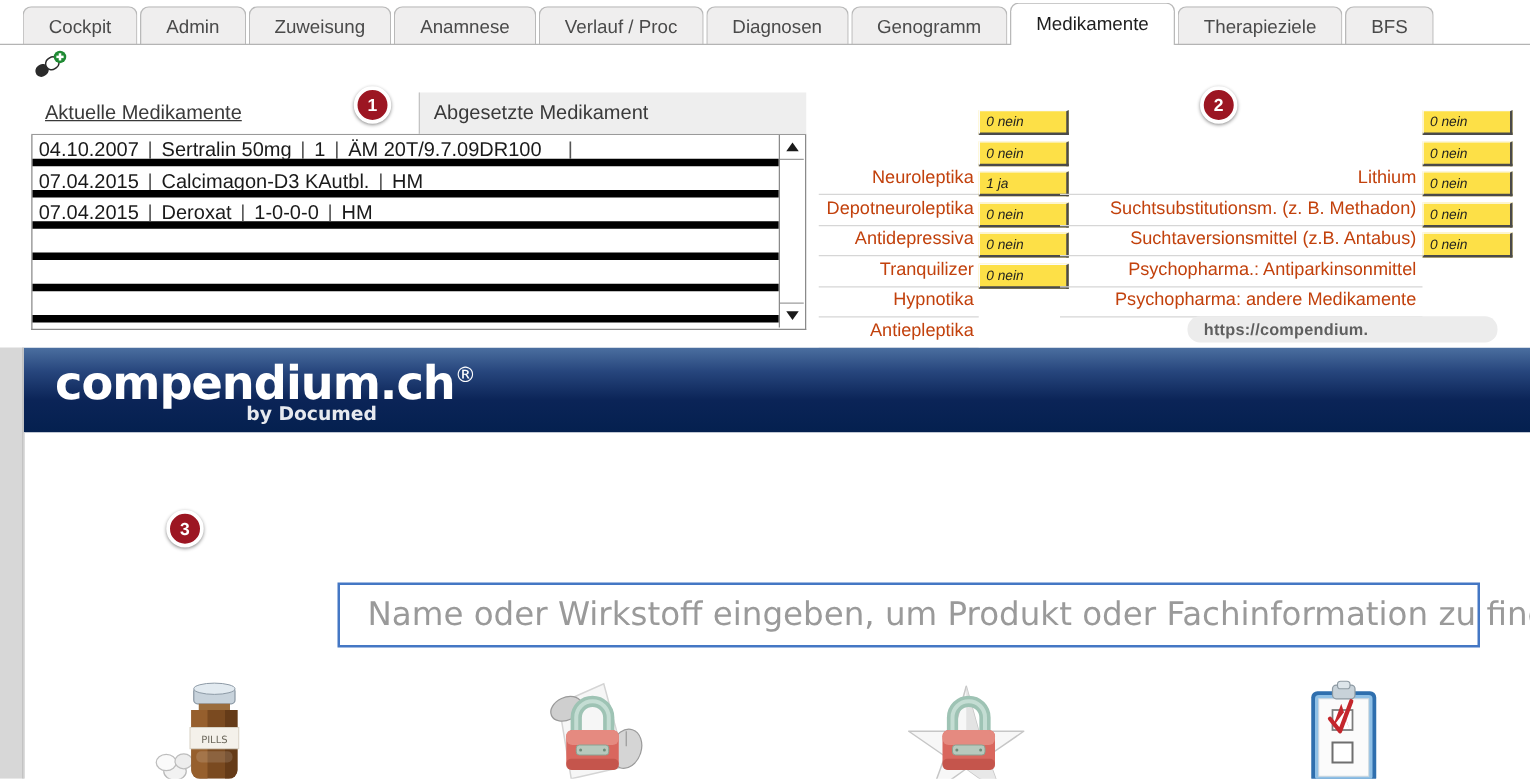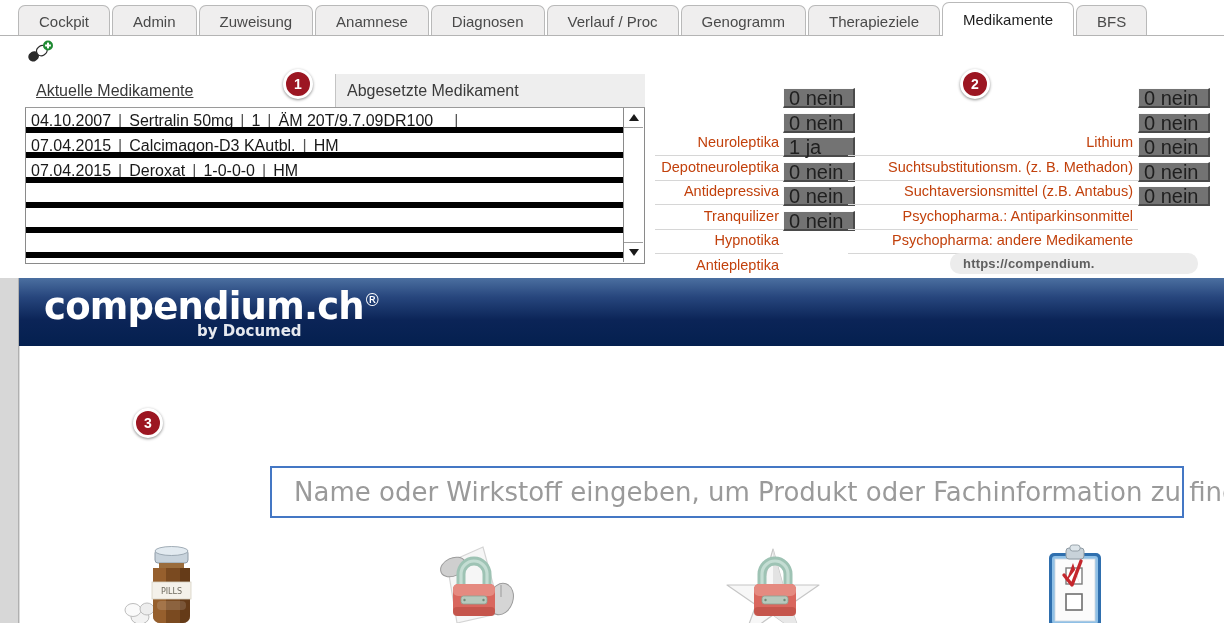--- a/index.html
+++ b/index.html
@@ -187,30 +187,31 @@
     box-sizing: border-box;
     white-space: nowrap;
     overflow: hidden;
     margin-top: 44px;
   }
   .fvalbox {
     flex: 0 0 auto;
     width: 72px;
     height: 20px;
     line-height: 19px;
-    font-size: 20px;
+    font-size: 11px;
     color: #1f1f1f;
-    background: #737373;
+    background: #fde047;
     border-top: 1px solid #fbfbfb;
     border-left: 1px solid #fbfbfb;
     border-right: 2px solid #4a4a4a;
     border-bottom: 2px solid #4a4a4a;
     padding-left: 5px;
     box-sizing: border-box;
     white-space: nowrap;
+    font-style: italic;
   }
   .field-col.right .flabel { padding-right: 5px; text-align: right; }
 
   
   .urlbar {
     position: absolute;
     left: 950px; top: 253px;
     width: 248px; height: 21px;
     background: #ececec;
     font-size: 13px;
@@ -336,25 +337,25 @@
 </head>
 <body>
 
 <div id="app">
 
   <div class="tabbar" id="tabbar">
       <div class="tab">Cockpit</div>
       <div class="tab">Admin</div>
       <div class="tab">Zuweisung</div>
       <div class="tab">Anamnese</div>
+      <div class="tab">Verlauf / Proc</div>
       <div class="tab">Diagnosen</div>
-      <div class="tab">Verlauf / Proc</div>
       <div class="tab">Genogramm</div>
+      <div class="tab active">Medikamente</div>
       <div class="tab">Therapieziele</div>
-      <div class="tab active">Medikamente</div>
       <div class="tab">BFS</div>
     </div>
   <div class="tabbar-underline"></div>
 
   <div class="toolbar">
     <div class="pill-icon">
       <svg width="30" height="24" viewBox="0 0 30 24">
         <g transform="rotate(-35 14 13)">
           <rect x="3" y="8.5" width="11" height="9.5" rx="4.75" fill="#2b2b2b"></rect>
           <rect x="13" y="8.5" width="11" height="9.5" rx="4.75" fill="#ffffff" stroke="#2b2b2b" stroke-width="1.2"></rect>

